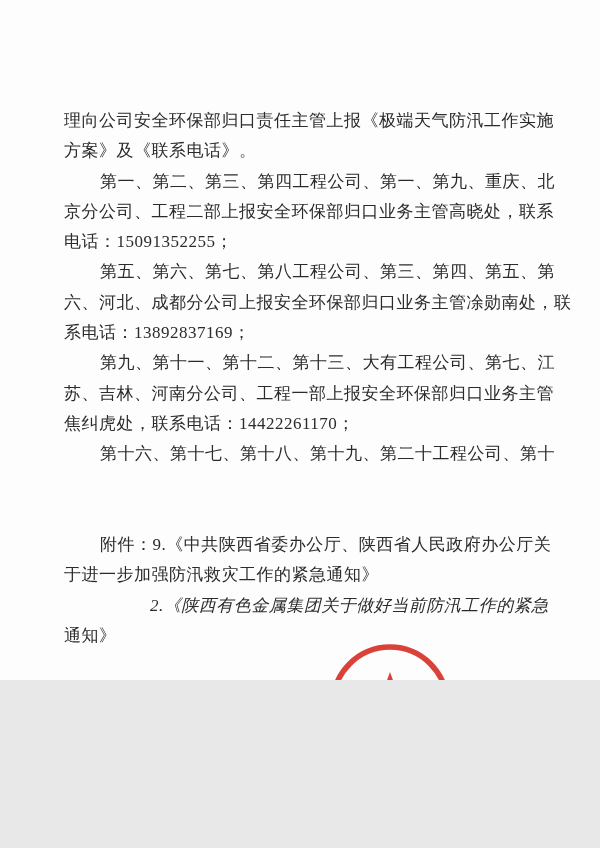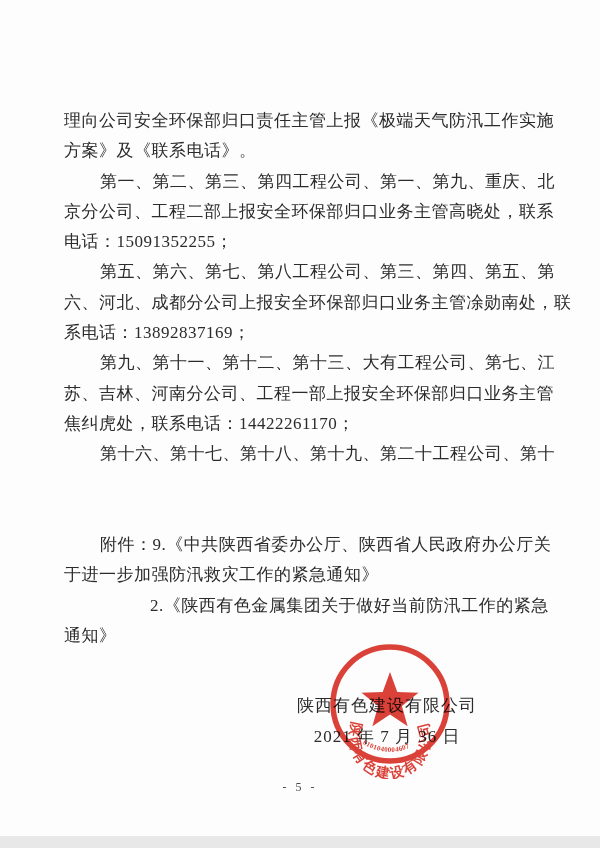--- a/index.html
+++ b/index.html
@@ -2,39 +2,39 @@
 <html lang="zh"><head>
 <meta charset="utf-8">
 <style>
   html,body{margin:0;padding:0;}
   body{
     background:#e8e8e8;
     font-family:"Liberation Serif","DejaVu Serif",serif;
   }
   .page{
     position:relative;
-    width:600px;height:836px;
+    width:600px;height:680px;
     margin:0 auto;
     background:#fdfdfd;
     color:#2b2b2b;
     overflow:hidden;
   }
   .doc-body{
     position:absolute;
     top:106px;left:64px;right:50px;
     font-size:17px;
     letter-spacing:0.5px;
   }
   .line{
     height:30.3px;
     line-height:30.3px;
     white-space:nowrap;
   }
   .ind1{padding-left:36px;}
-  .ind2{padding-left:86px;}
+  .ind2{padding-left:86px;font-style:italic;}
   .sig-block{
     position:absolute;
     top:691px;
     left:387px;
     transform:translateX(-50%);
     text-align:center;
     font-size:17px;
     line-height:30.5px;
     white-space:nowrap;
     letter-spacing:1px;

